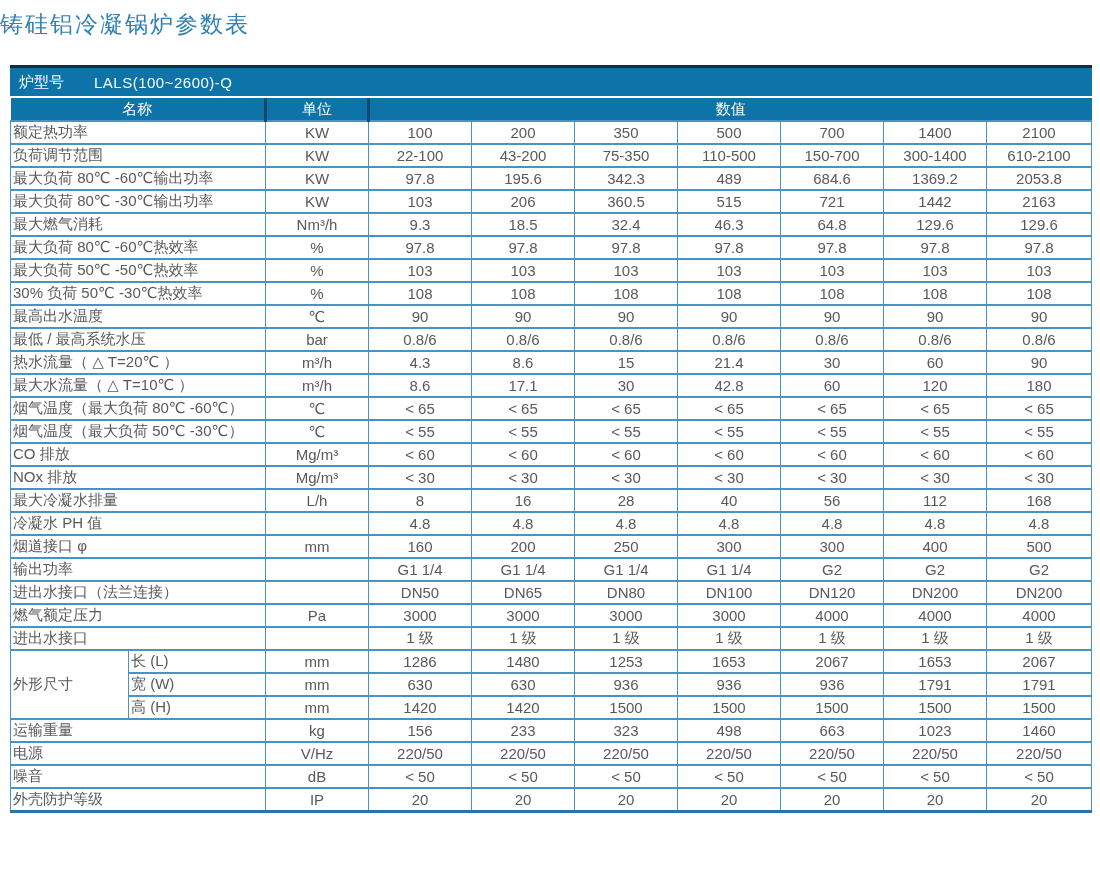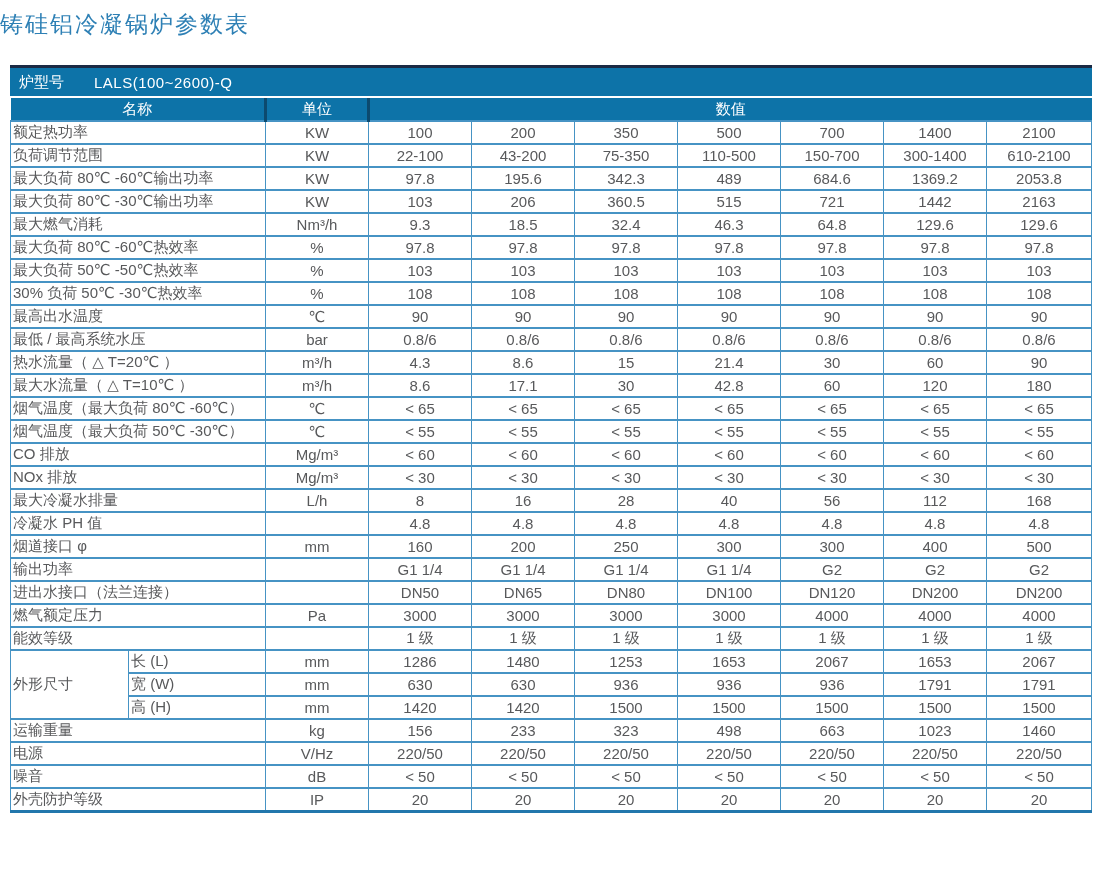--- a/index.html
+++ b/index.html
@@ -332,21 +332,21 @@
           <td class="unit">Pa</td>
           <td class="val">3000</td>
           <td class="val">3000</td>
           <td class="val">3000</td>
           <td class="val">3000</td>
           <td class="val">4000</td>
           <td class="val">4000</td>
           <td class="val">4000</td>
         </tr>
         <tr>
-          <td class="lbl" colspan="2">能效等级</td>
+          <td class="lbl" colspan="2">进出水接口</td>
           <td class="unit"></td>
           <td class="val">1 级</td>
           <td class="val">1 级</td>
           <td class="val">1 级</td>
           <td class="val">1 级</td>
           <td class="val">1 级</td>
           <td class="val">1 级</td>
           <td class="val">1 级</td>
         </tr>
         <tr>

